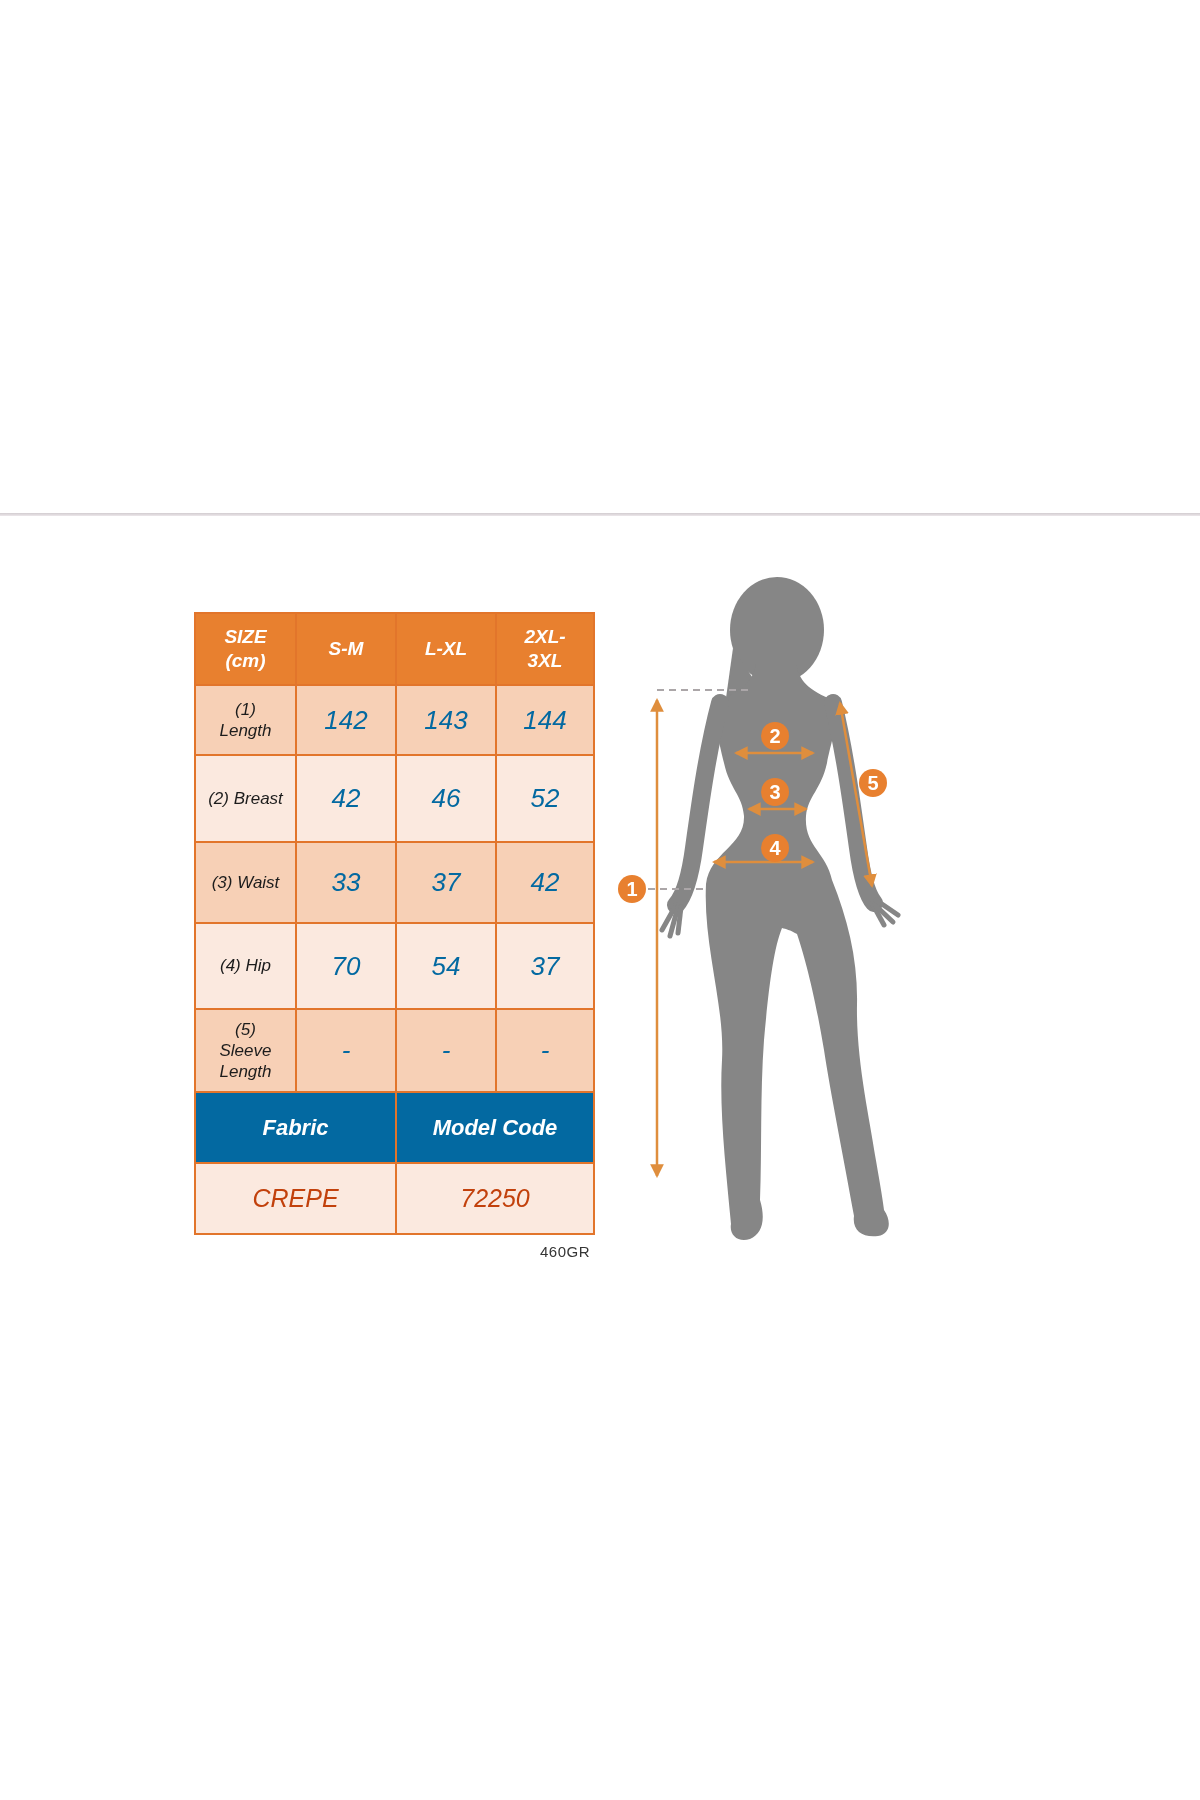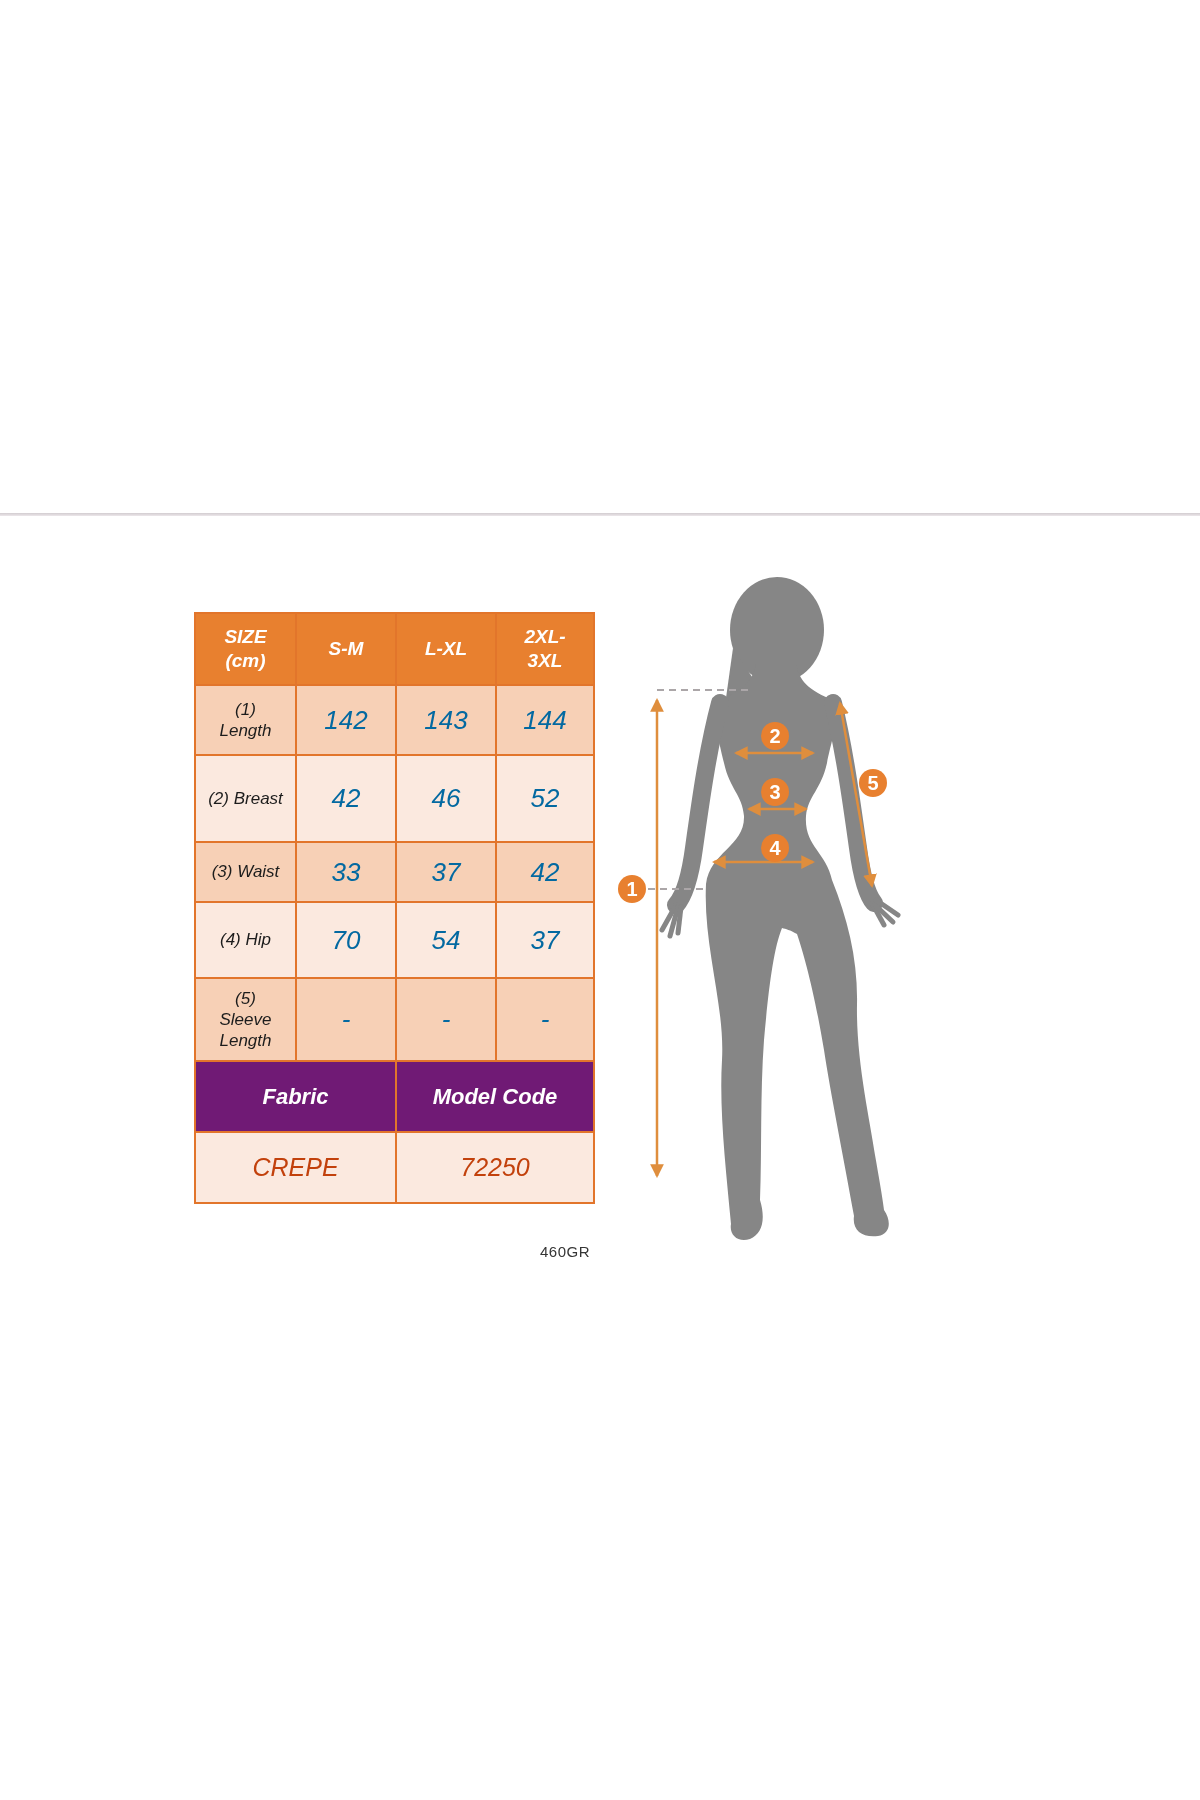--- a/index.html
+++ b/index.html
@@ -48,21 +48,21 @@
   .label-cell {
     font-size: 17px;
     color: #1c1c1c;
     line-height: 1.25;
   }
   .value-cell {
     font-size: 26px;
     color: #0369a1;
   }
   .footer-hdr {
-    background: #701a75;
+    background: #0369a1;
     color: #ffffff;
     font-weight: bold;
     font-size: 22px;
     margin-left: 15px;
   }
   .footer-val {
     font-size: 25px;
     color: #c2410c;
   }
   .figure-wrap {
@@ -114,27 +114,27 @@
     <td class="value-cell band-a">142</td>
     <td class="value-cell band-a">143</td>
     <td class="value-cell band-a">144</td>
   </tr>
   <tr style="height:87px">
     <td class="label-cell band-b">(2) Breast</td>
     <td class="value-cell band-b">42</td>
     <td class="value-cell band-b">46</td>
     <td class="value-cell band-b">52</td>
   </tr>
-  <tr style="height:60px">
+  <tr style="height:81px">
     <td class="label-cell band-a">(3) Waist</td>
     <td class="value-cell band-a">33</td>
     <td class="value-cell band-a">37</td>
     <td class="value-cell band-a">42</td>
   </tr>
-  <tr style="height:76px">
+  <tr style="height:86px">
     <td class="label-cell band-b">(4) Hip</td>
     <td class="value-cell band-b">70</td>
     <td class="value-cell band-b">54</td>
     <td class="value-cell band-b">37</td>
   </tr>
   <tr style="height:83px">
     <td class="label-cell band-a">
       <div>(5)</div>
       <div>Sleeve</div>
       <div>Length</div>

